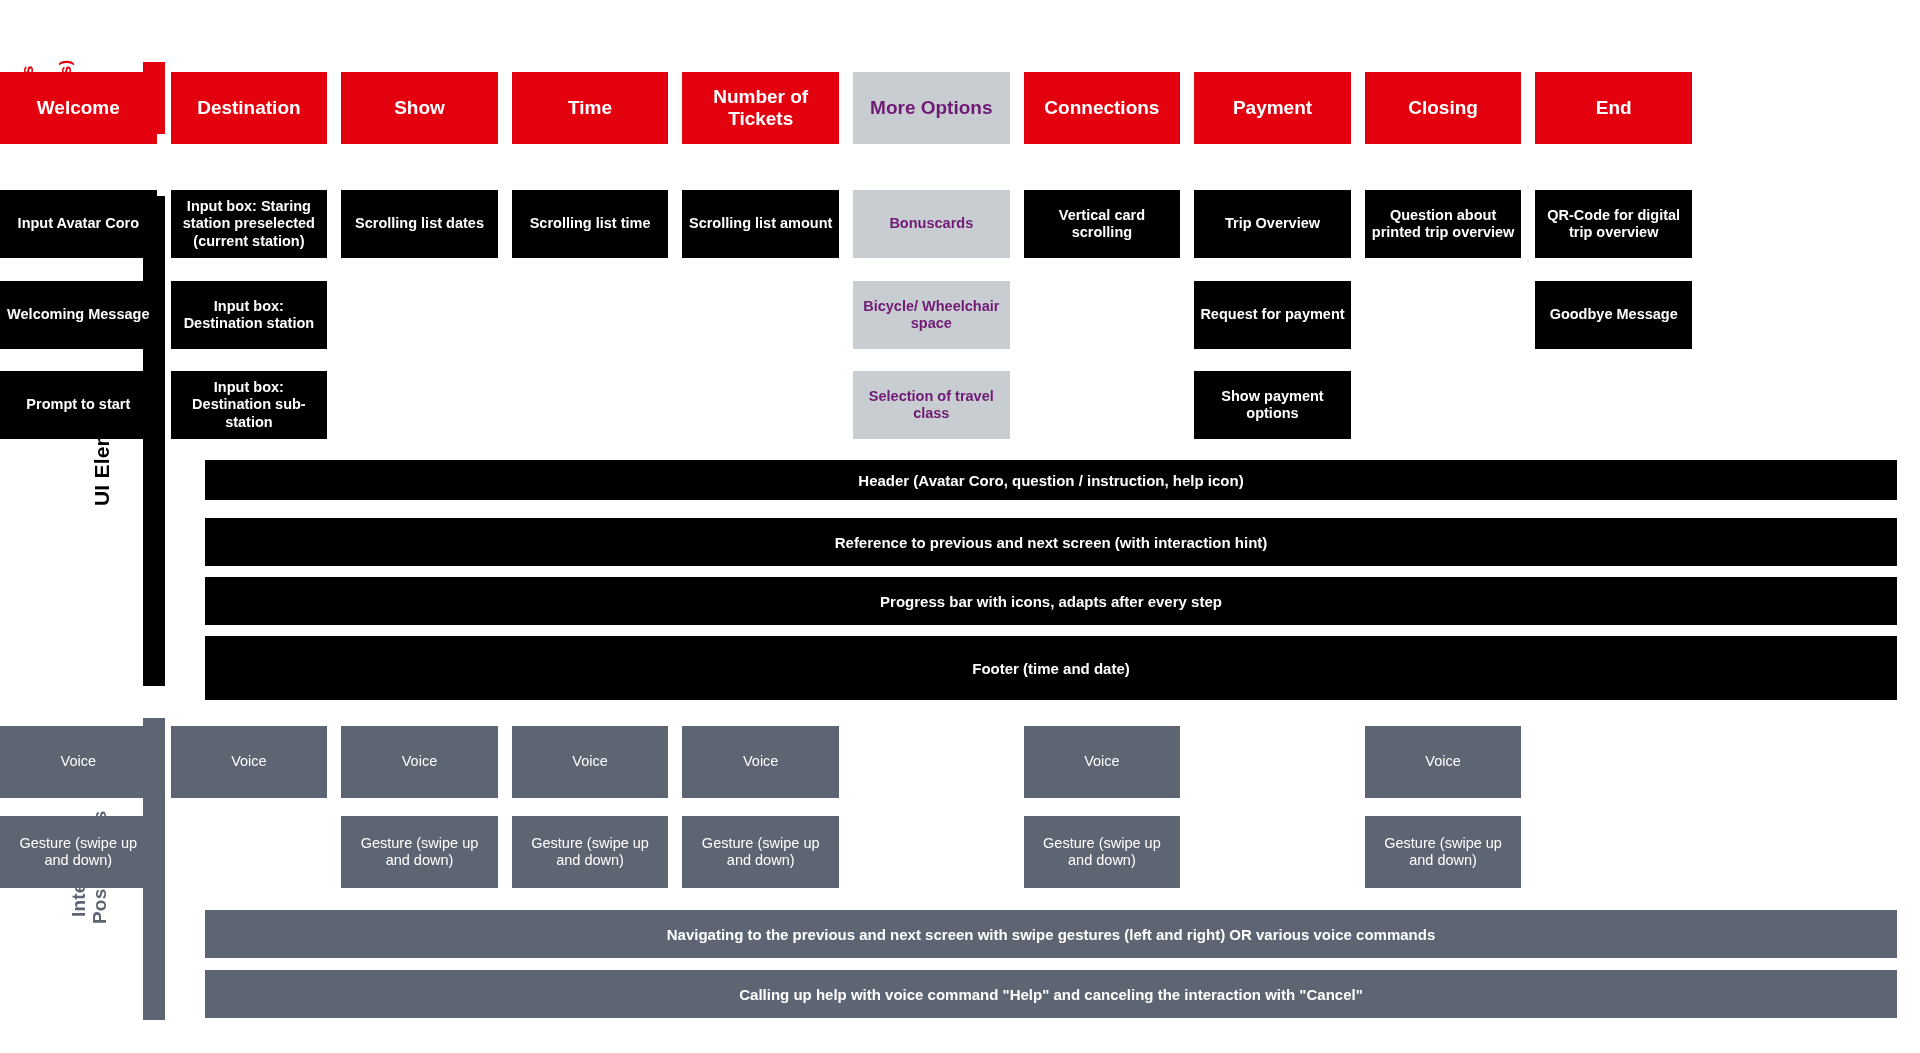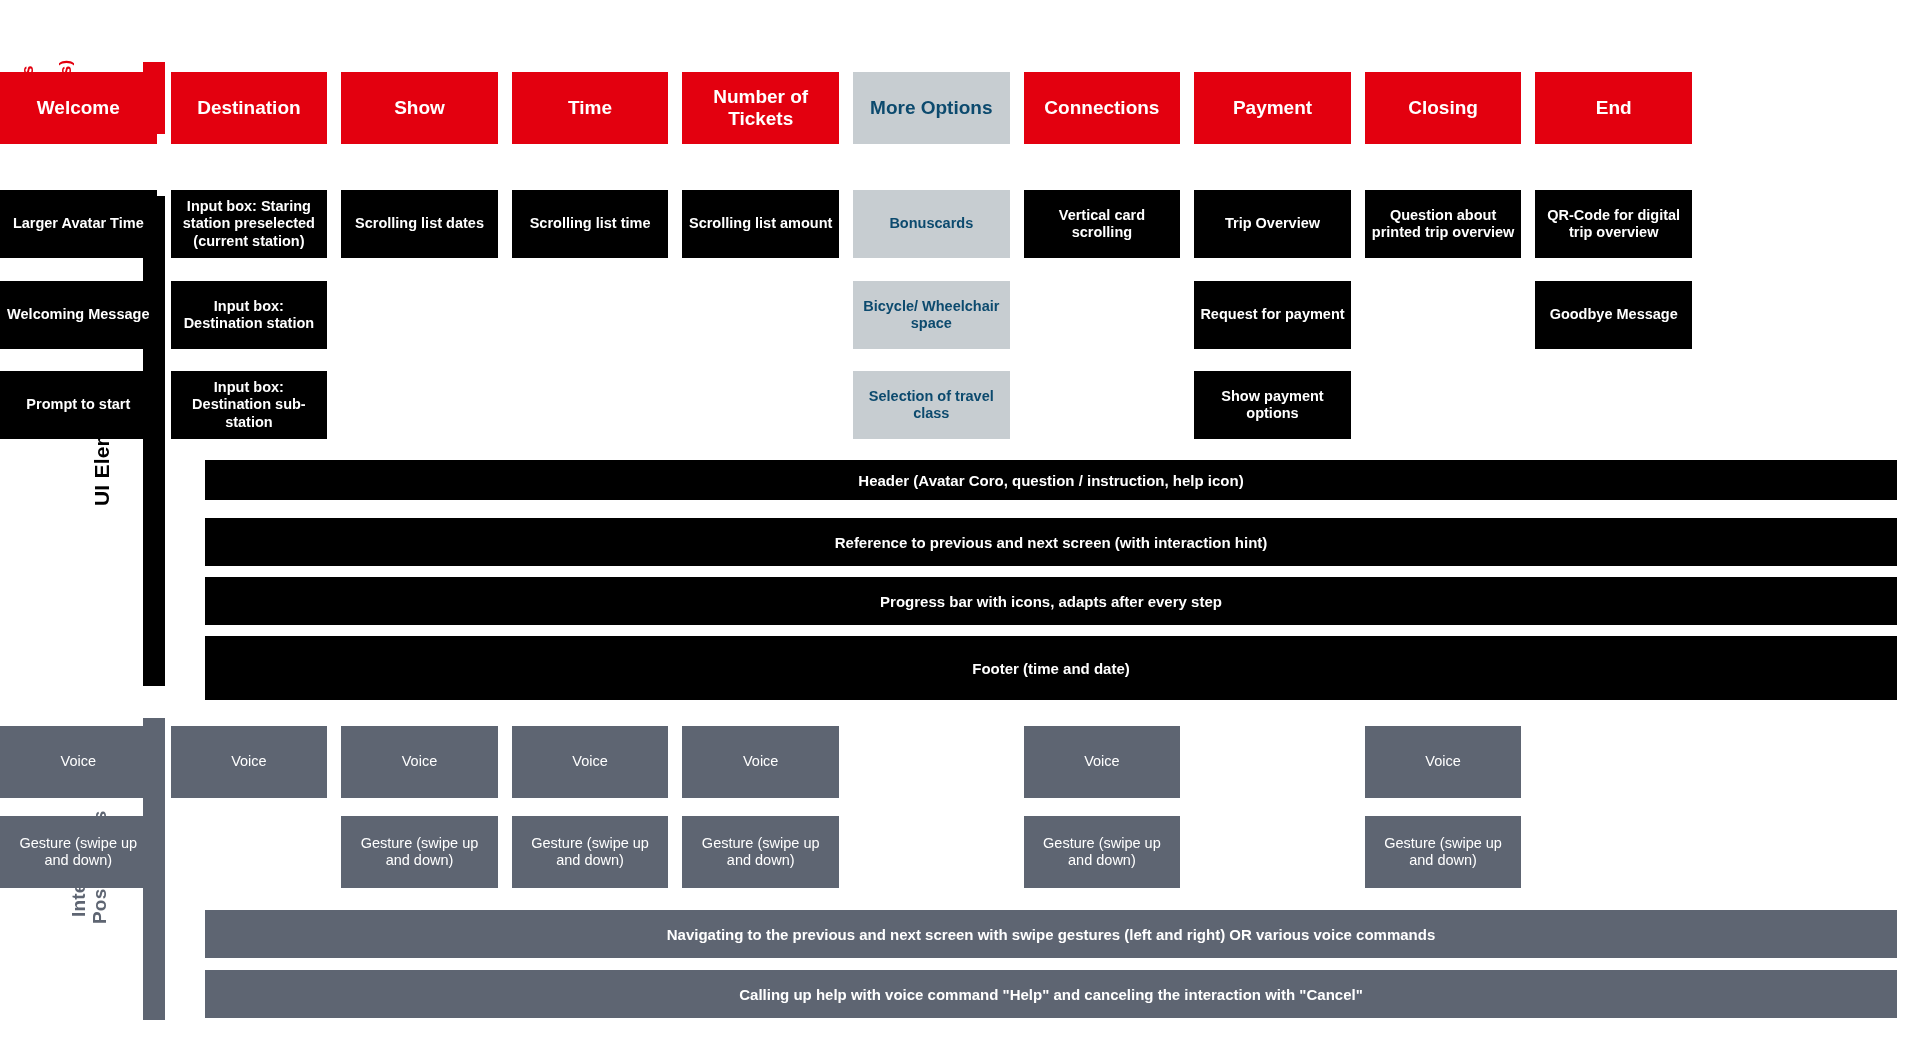--- a/index.html
+++ b/index.html
@@ -23,21 +23,21 @@
     align-items: center;
     justify-content: center;
     text-align: center;
     color: #ffffff;
     font-weight: 700;
     line-height: 1.18;
     padding: 2px 6px;
   }
   .box.red      { background: #e3000f; }
   .box.black    { background: #000000; }
-  .box.grey     { background: #c7cdd1; color: #0c4a6e; }
+  .box.grey     { background: #c7cdd1; color: #701a75; }
   .box.slate    { background: #5e6572; font-weight: 400; }
   .box.invisible{ background: transparent; }
 
   
   .sheet {
     position: absolute;
     left: 0; top: 0;
     width: 1920px;
     height: 1053px;
   }
@@ -121,21 +121,21 @@
       <div class="box red t-step">Time</div>
       <div class="box red t-step">Number of Tickets</div>
       <div class="box grey t-step">More Options</div>
       <div class="box red t-step">Connections</div>
       <div class="box red t-step">Payment</div>
       <div class="box red t-step">Closing</div>
       <div class="box red t-step">End</div>
     </div>
 
   <div class="row" id="row-ui-1" style="top:190px; height:68px;">
-      <div class="box black t-ui">Larger Avatar Time</div>
+      <div class="box black t-ui">Input Avatar Coro</div>
       <div class="box black t-ui">Input box: Staring station preselected (current station)</div>
       <div class="box black t-ui">Scrolling list dates</div>
       <div class="box black t-ui">Scrolling list time</div>
       <div class="box black t-ui">Scrolling list amount</div>
       <div class="box grey t-ui">Bonuscards</div>
       <div class="box black t-ui">Vertical card scrolling</div>
       <div class="box black t-ui">Trip Overview</div>
       <div class="box black t-ui">Question about printed trip overview</div>
       <div class="box black t-ui">QR-Code for digital trip overview</div>
     </div>

